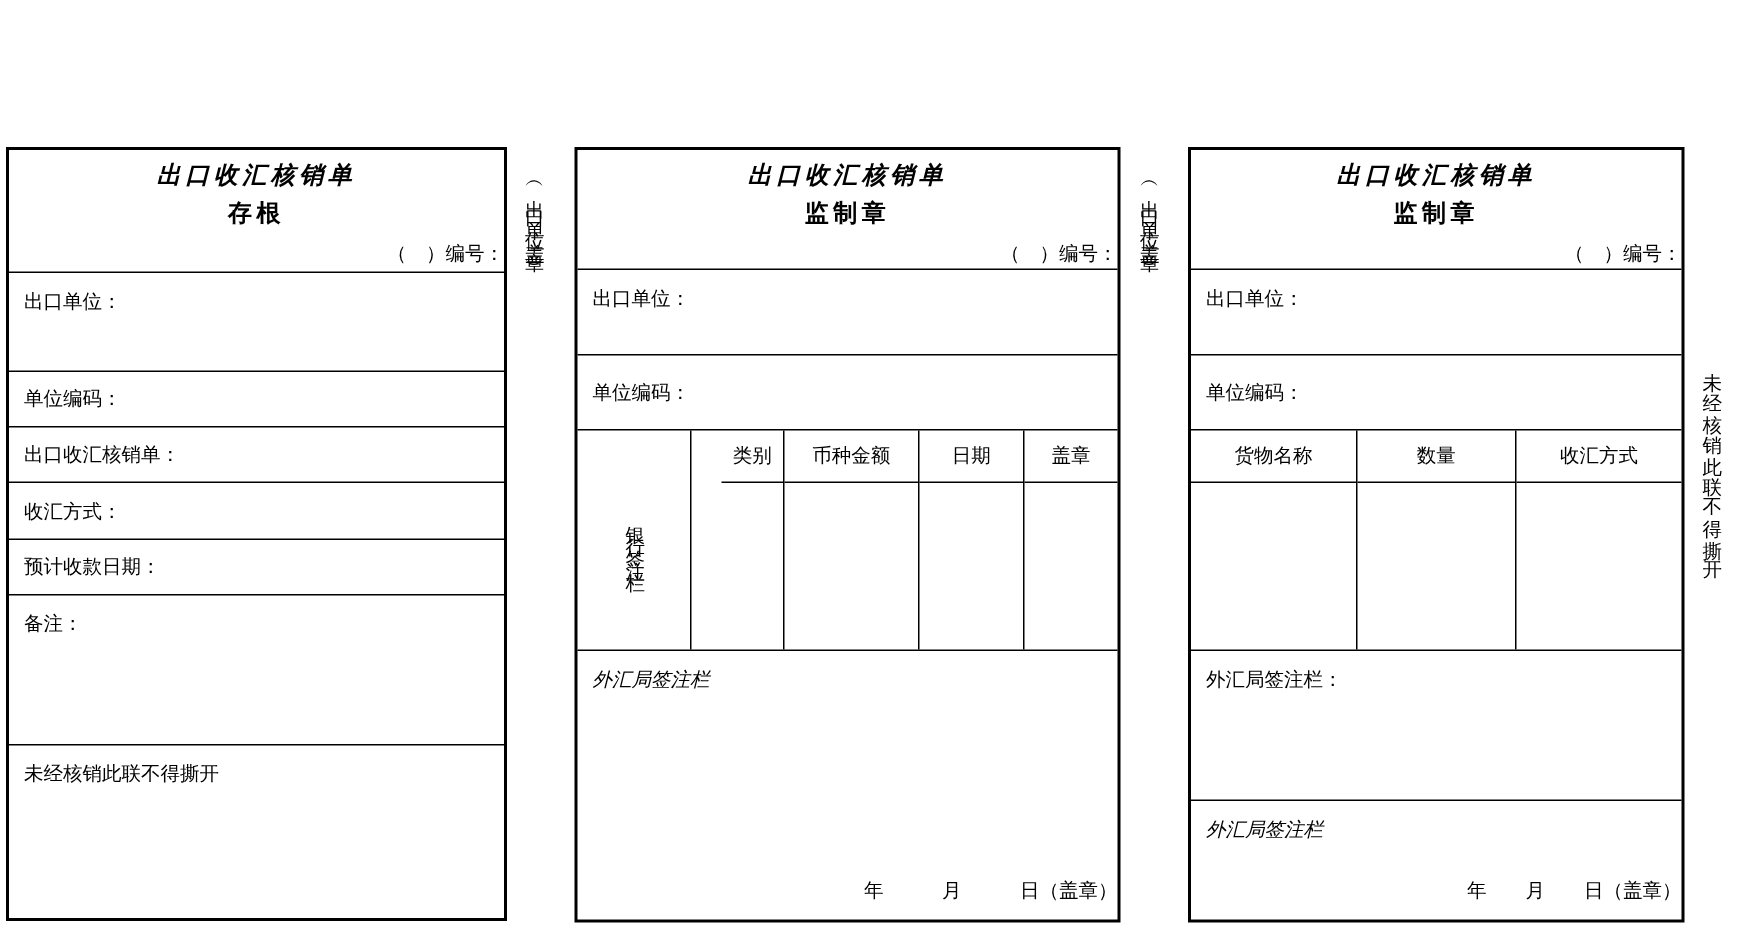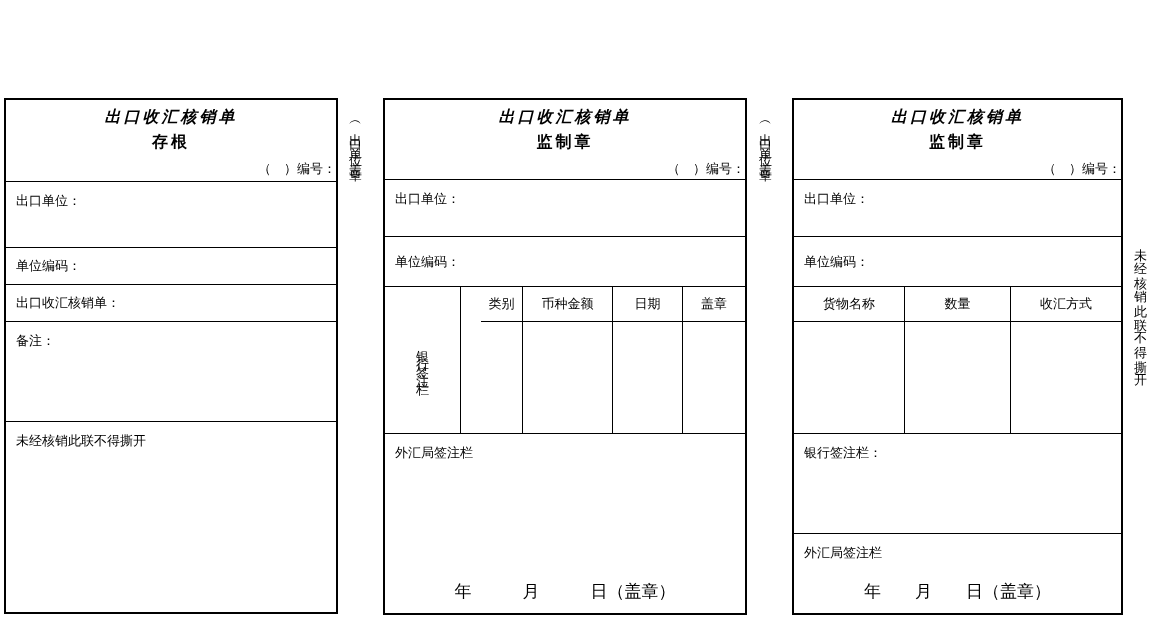--- a/index.html
+++ b/index.html
@@ -41,22 +41,22 @@
   }
   .ibody { flex: 1 1 auto; }
   .vheadcell { display: flex; align-items: center; justify-content: center; }
   .vheadcell span {
     writing-mode: vertical-rl; text-orientation: mixed;
     font-size: 13px; letter-spacing: 8px; line-height: 1;
   }
 
   
   .sign-row { display: flex; flex-direction: column; }
-  .sign-label { padding: 10px 8px 0 10px; }
-  .date-line { margin-top: auto; text-align: center; padding-bottom: 10px; font-size: 17px; }
+  .sign-label { padding: 10px 8px 0 10px; font-style: italic; }
+  .date-line { margin-top: auto; text-align: right; padding-bottom: 10px; font-size: 13px; }
 
   
   .vnote {
     position: absolute;
     writing-mode: vertical-rl; text-orientation: mixed;
     font-size: 13px; line-height: 1;
     white-space: nowrap;
   }
   .vnote.stamp { letter-spacing: 7px; }
   .vnote.tear { letter-spacing: 14px; }
@@ -68,20 +68,22 @@
 
   <section class="form" style="left:4px; width:334px; height:516px;">
     <div class="row form-head" style="height:82px;">
       <div class="form-title">出口收汇核销单</div>
       <div class="form-subtitle">存根</div>
       <div class="form-number">（　）编号：</div>
     </div>
     <div class="row field-top" style="height:66px;">出口单位：</div>
     <div class="row field-center" style="height:37px;">单位编码：</div>
     <div class="row field-center" style="height:37px;">出口收汇核销单：</div>
+    <div class="row field-center" style="height:38px;">收汇方式：</div>
+    <div class="row field-center" style="height:37px;">预计收款日期：</div>
     <div class="row field-top" style="height:100px;">备注：</div>
     <div class="row field-top last" style="flex:1 1 auto;">未经核销此联不得撕开</div>
   </section>
 
   <div class="vnote stamp" style="left:349px; top:116px;">（出口单位盖章）</div>
 
   <section class="form" style="left:383px; width:364px; height:517px;">
     <div class="row form-head" style="height:80px;">
       <div class="form-title">出口收汇核销单</div>
       <div class="form-subtitle">监制章</div>
@@ -137,21 +139,21 @@
       <div class="icol" style="width:106px;">
         <div class="ihead">数量</div>
         <div class="ibody"></div>
       </div>
       <div class="icol" style="flex:1 1 auto;">
         <div class="ihead">收汇方式</div>
         <div class="ibody"></div>
       </div>
     </div>
 
-    <div class="row field-top" style="height:100px;">银行签注栏：</div>
+    <div class="row field-top" style="height:100px;">外汇局签注栏：</div>
     <div class="row sign-row last" style="flex:1 1 auto;">
       <div class="sign-label">外汇局签注栏</div>
       <div class="date-line">年　　月　　日（盖章）</div>
     </div>
   </section>
 
   <div class="vnote tear" style="left:1134px; top:238px;">未经核销此联不得撕开</div>
 
 </div>
 

